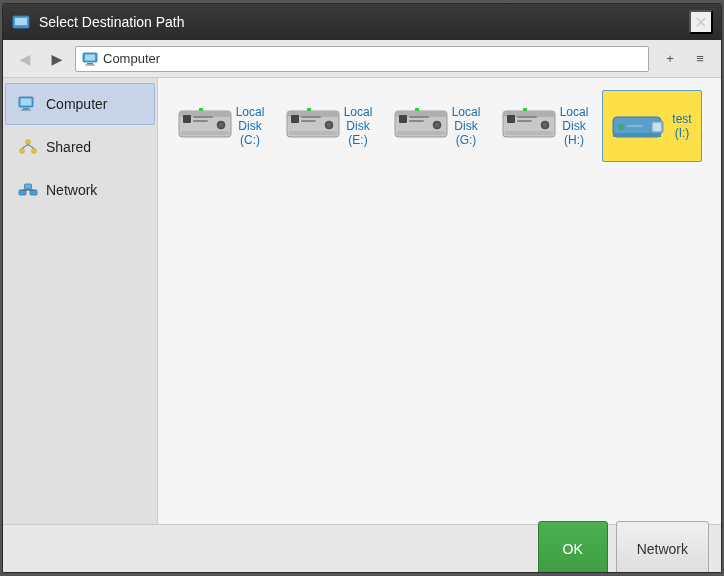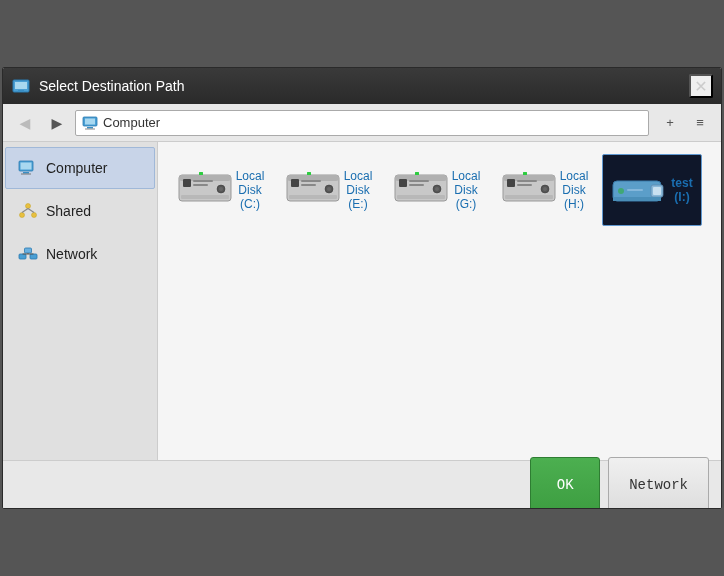--- a/index.html
+++ b/index.html
@@ -7,21 +7,21 @@
       background: #555;
       display: flex;
       align-items: center;
       justify-content: center;
       width: 724px;
       height: 576px;
       font-family: 'Segoe UI', Arial, sans-serif;
     }
     .window {
       width: 720px;
-      height: 442px;
+      height: 570px;
       background: #f0f0f0;
       border: 1px solid #2a2a2a;
       display: flex;
       flex-direction: column;
       border-radius: 2px;
       overflow: hidden;
     }
     .title-bar {
       background: linear-gradient(to bottom, #3a3a3a, #2a2a2a);
       color: #fff;
@@ -161,21 +161,21 @@
     .file-item {
       width: 100px;
       display: flex;
       flex-direction: row;
       align-items: center;
       padding: 8px 4px;
       cursor: pointer;
       border: 1px solid transparent;
       border-radius: 2px;
     }
-    .file-item.selected { background: #0f172a; border-color: #6098d0; font-weight: bold; }
+    .file-item.selected { background: #fde047; border-color: #6098d0; }
     .file-icon {
       width: 64px;
       height: 48px;
       display: flex;
       align-items: center;
       justify-content: center;
       margin-bottom: 6px;
     }
     .file-label {
       font-size: 12px;
@@ -194,21 +194,20 @@
       gap: 8px;
       flex-shrink: 0;
     }
     .btn {
       padding: 19px 20px;
       border: 1px solid;
       border-radius: 3px;
       cursor: pointer;
       font-size: 14px;
       font-weight: normal;
-      font-family: Liberation Mono, monospace;
     }
     .btn-ok {
       background: linear-gradient(to bottom, #4caf50, #3d9e41);
       border-color: #2e7d32;
       color: #fff;
       min-width: 70px;
     }
     .btn-cancel {
       background: linear-gradient(to bottom, #f0f0f0, #ddd);
       border-color: #aaa;

